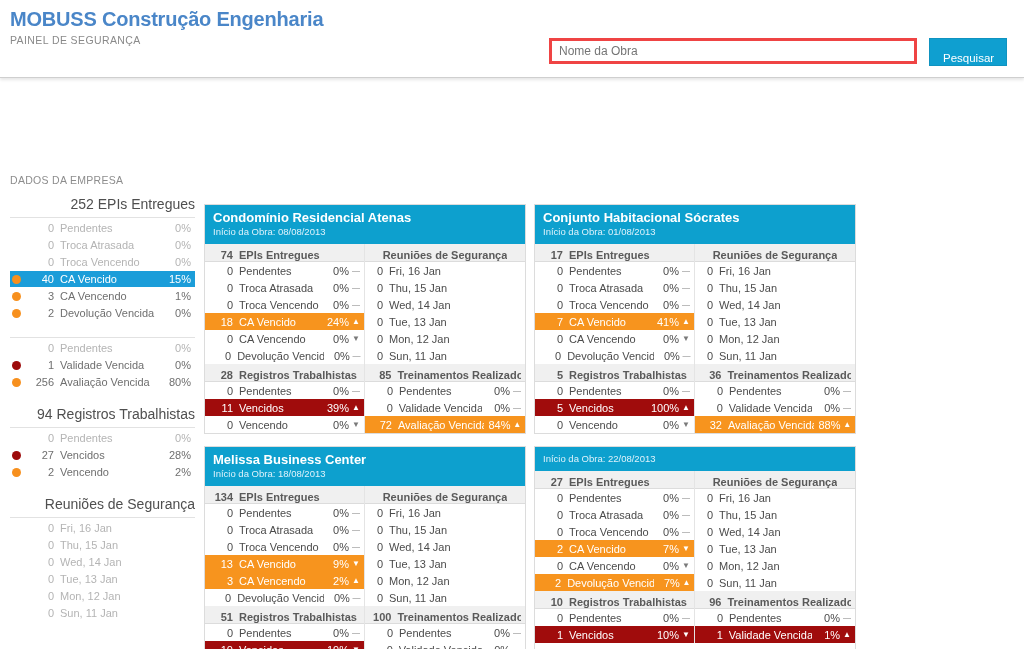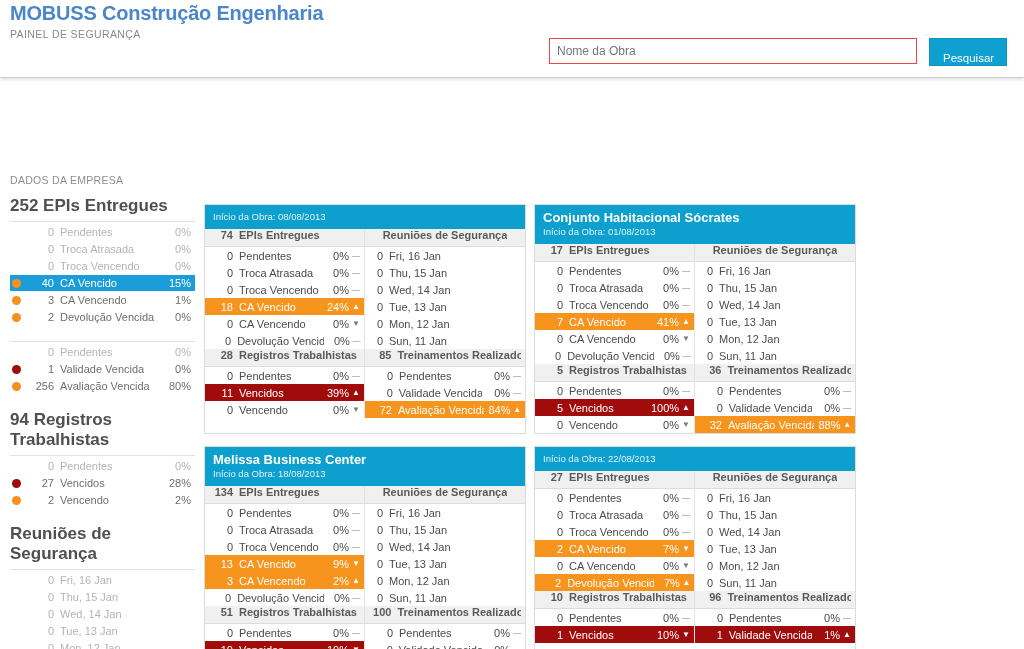--- a/index.html
+++ b/index.html
@@ -24,21 +24,21 @@
     position: relative;
     height: 78px;
     background: #ffffff;
     border-bottom: 1px solid #cfcfcf;
     box-shadow: 0 2px 3px rgba(0,0,0,0.10);
     box-sizing: border-box;
   }
   .brand {
     position: absolute;
     left: 10px;
-    top: 2px;
+    top: 8px;
   }
   .brand-title {
     font-size: 20px;
     color: #4a86c8;
     font-weight: bold;
     letter-spacing: -0.2px;
     white-space: nowrap;
   }
   .brand-title .brand-strong { font-weight: bold; }
   .brand-sub {
@@ -51,21 +51,21 @@
     position: absolute;
     left: 549px;
     top: 38px;
     display: flex;
     align-items: stretch;
   }
   .search-input {
     width: 368px;
     height: 26px;
     box-sizing: border-box;
-    border: 1px solid #ef4444;
+    border: 3px solid #ef4444;
     background: #fff;
     font-family: "Liberation Sans", sans-serif;
     font-size: 12px;
     color: #3b3b3b;
     padding: 0 7px;
     outline: none;
   }
   .search-btn {
     margin-left: 12px;
     width: 78px;
@@ -99,23 +99,23 @@
 
   
   .sb-caption {
     font-size: 10.5px;
     color: #8d8d8d;
     letter-spacing: 0.3px;
     margin-bottom: 10px;
   }
   .sb-group { margin-bottom: 16px; }
   .sb-title {
-    text-align: left;
-    font-size: 17px;
-    font-weight: bold;
+    text-align: right;
+    font-size: 14px;
+    font-weight: normal;
     color: #4f4f4f;
     padding-bottom: 5px;
     margin-bottom: 0;
   }
   .sb-rows { border-top: 1px solid #e2e2e2; padding-top: 2px; }
   .sb-row {
     display: flex;
     align-items: center;
     height: 16px;
     font-size: 11px;
@@ -181,21 +181,21 @@
     white-space: nowrap;
   }
   .card-body { display: flex; }
   .col {
     width: 50%;
     box-sizing: border-box;
   }
   .col.left { border-right: 1px solid #e4e4e4; }
   .sec-head {
     display: flex;
-    align-items: flex-start;
+    align-items: flex-end;
     background: #f0f0f0;
     border-bottom: 1px solid #dcdcdc;
     height: 18px;
     font-size: 11px;
     font-weight: bold;
     color: #5a5a5a;
     padding: 0 4px;
     box-sizing: border-box;
   }
   .sec-head .sh-num {
@@ -394,20 +394,21 @@
               </div>
             </div>
           </div>
         </div>
     </div>
 
     <div class="cards">
       <div class="card-grid" id="card-grid">
           <div class="card">
             <div class="card-head">
+              <div class="card-title">Condomínio Residencial Atenas</div>
               <div class="card-sub">Início da Obra: 08/08/2013</div>
             </div>
             <div class="card-body">
               <div class="col left">
                 <div class="sec-head">
                   <span class="sh-num">74</span>
                   <span class="sh-label">EPIs Entregues</span>
                 </div>
                 <div class="row">
                   <span class="r-num">0</span>

